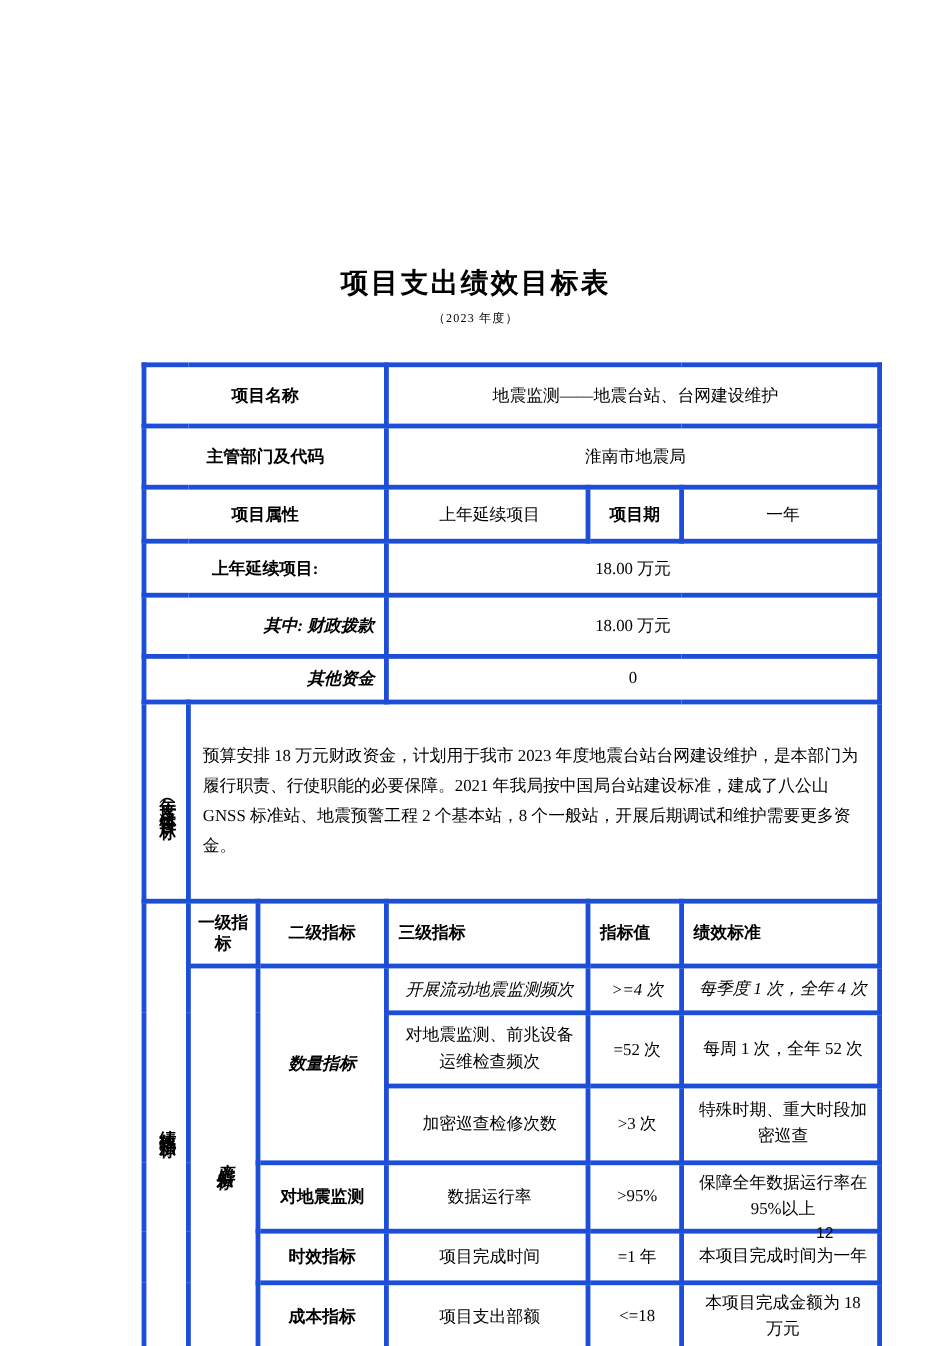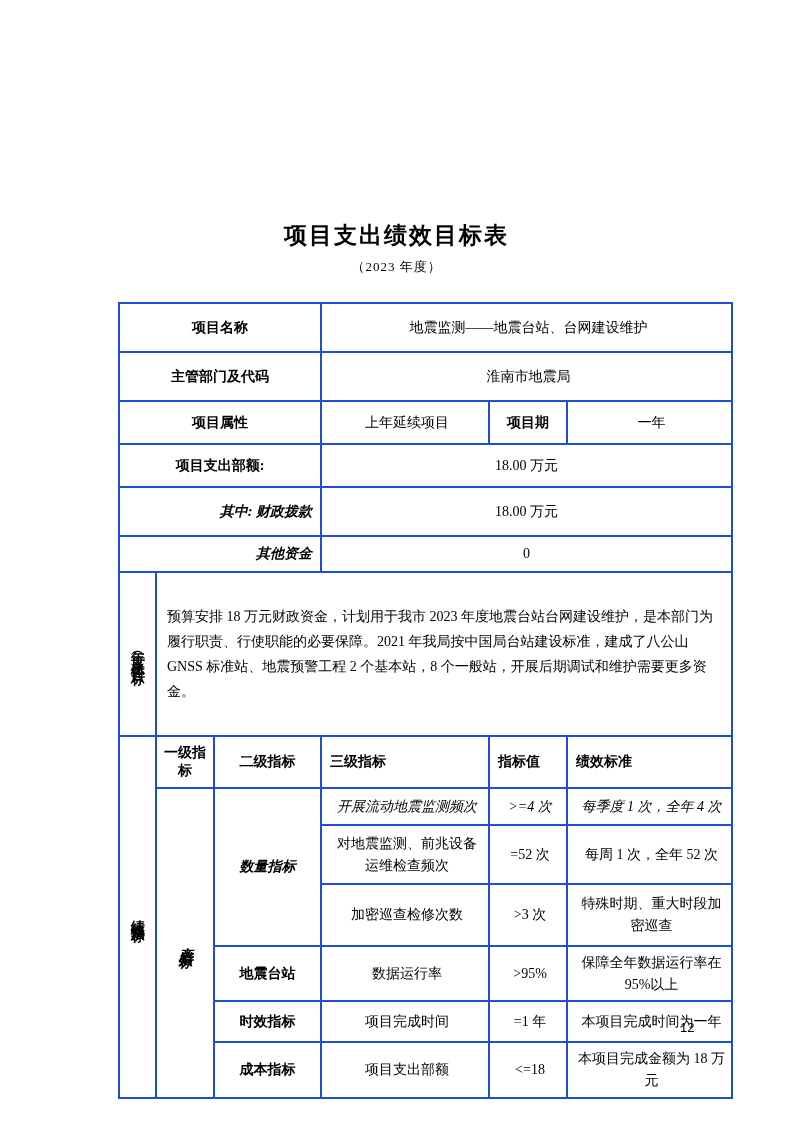--- a/index.html
+++ b/index.html
@@ -23,34 +23,34 @@
     font-size: 23px;
     font-weight: bold;
     letter-spacing: 2px;
   }
   .doc-subtitle {
     position: absolute;
     top: 258px;
     left: 0;
     width: 100%;
     text-align: center;
-    font-size: 13px;
+    font-size: 10px;
     letter-spacing: 1px;
   }
   table.main {
     position: absolute;
     left: 118px;
     top: 302px;
     width: 613px;
     border-collapse: collapse;
     table-layout: fixed;
     border: 2px solid #1a1a1a;
   }
   table.main td {
-    border: 2px solid #1d4ed8;
+    border: 4px solid #1d4ed8;
     font-size: 14px;
     vertical-align: middle;
     padding: 2px 6px;
     overflow: hidden;
   }
   tr.thick-top td { border-top-width: 2px; }
   .lbl {
     font-weight: bold;
     text-align: center;
   }
@@ -134,21 +134,21 @@
   </tr>
 
   <tr class="r37 thick-top">
     <td colspan="3" class="lbl">项目属性</td>
     <td class="val">上年延续项目</td>
     <td class="lbl">项目期</td>
     <td class="val">一年</td>
   </tr>
 
   <tr class="r37 thick-top">
-    <td colspan="3" class="lbl">项目支出部额:</td>
+    <td colspan="3" class="lbl">上年延续项目:</td>
     <td colspan="3" class="val-center">18.00 万元</td>
   </tr>
 
   <tr class="r43">
     <td colspan="3" class="lbl-right">其中: 财政拨款</td>
     <td colspan="3" class="val-center">18.00 万元</td>
   </tr>
 
   <tr class="r30 thick-top">
     <td colspan="3" class="lbl-right">其他资金</td>
@@ -189,21 +189,21 @@
     <td class="val std">每周 1 次，全年 52 次</td>
   </tr>
 
   <tr class="r56">
     <td class="val">加密巡查检修次数</td>
     <td class="val">&gt;3 次</td>
     <td class="val std">特殊时期、重大时段加密巡查</td>
   </tr>
 
   <tr class="r49">
-    <td class="lbl">地震台站</td>
+    <td class="lbl">对地震监测</td>
     <td class="val">数据运行率</td>
     <td class="val">&gt;95%</td>
     <td class="val std">保障全年数据运行率在 95%以上</td>
   </tr>
 
   <tr class="r35">
     <td class="lbl">时效指标</td>
     <td class="val">项目完成时间</td>
     <td class="val">=1 年</td>
     <td class="val std">本项目完成时间为一年</td>

